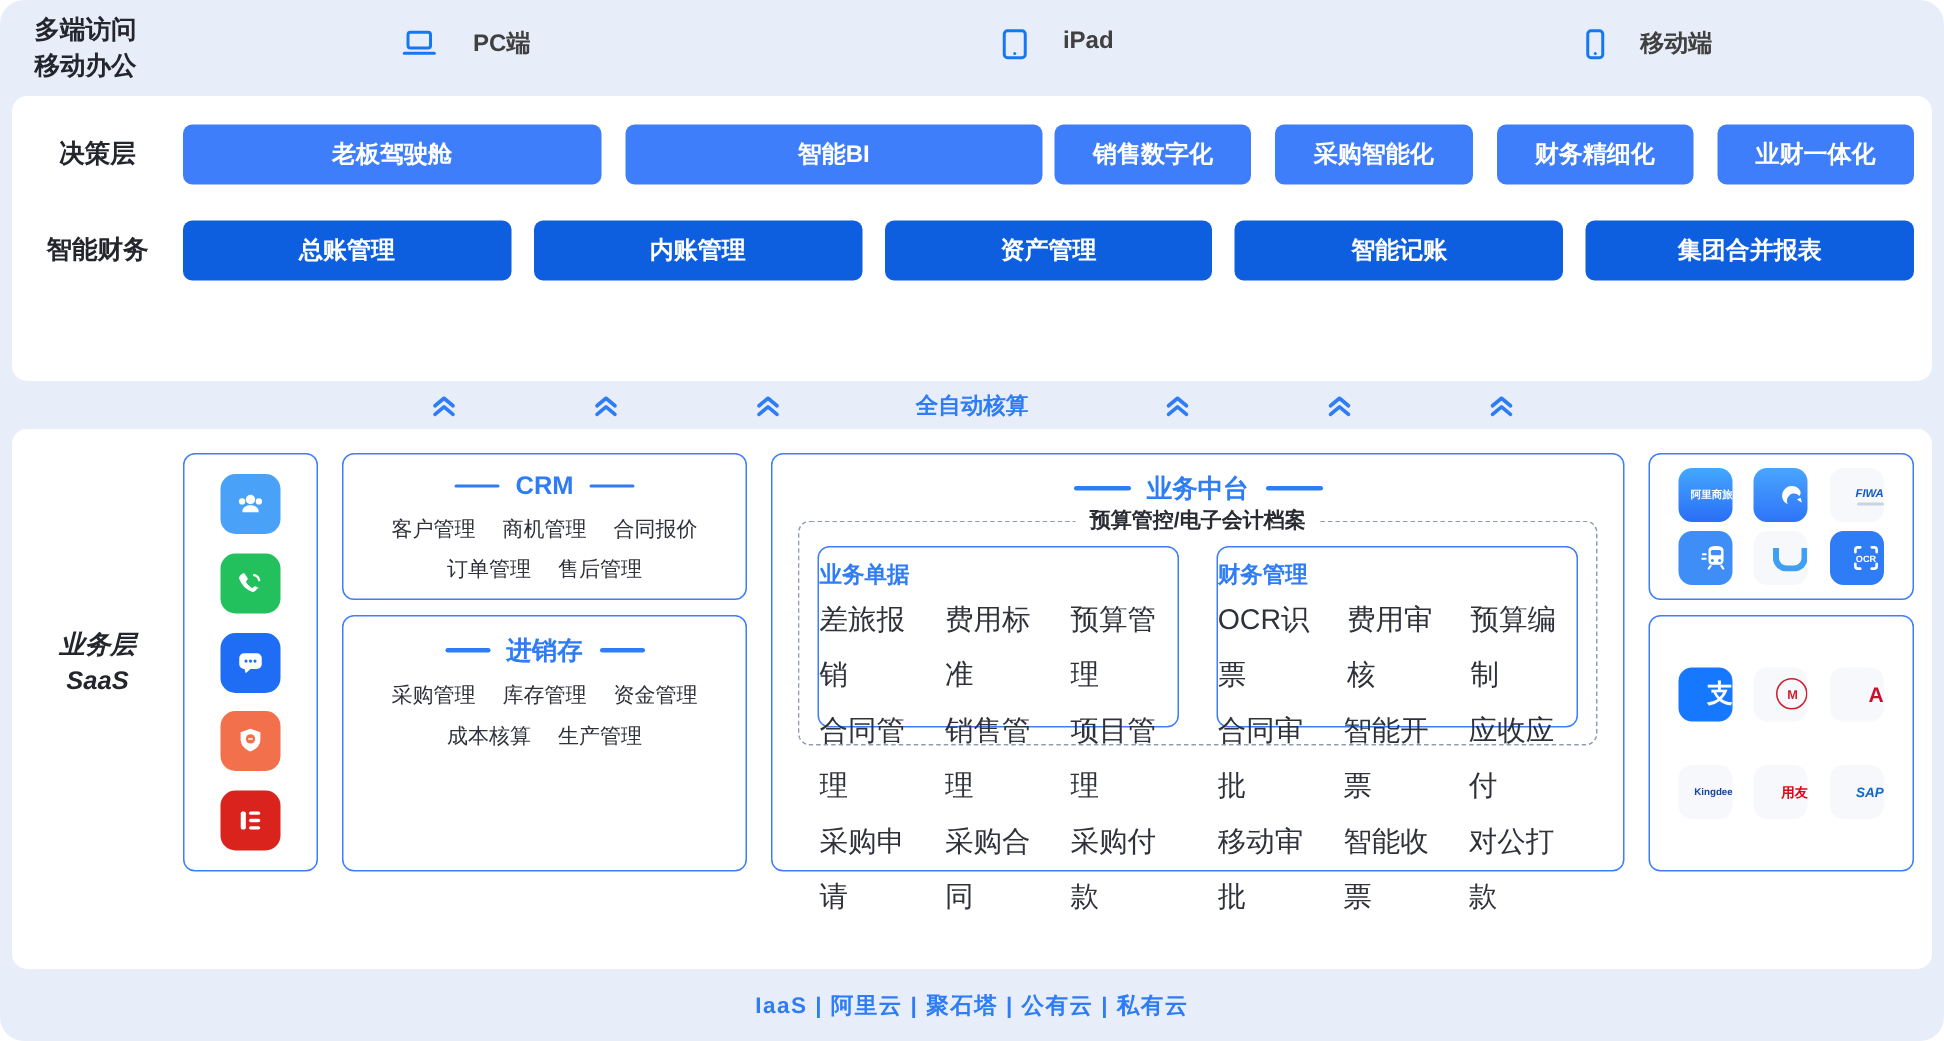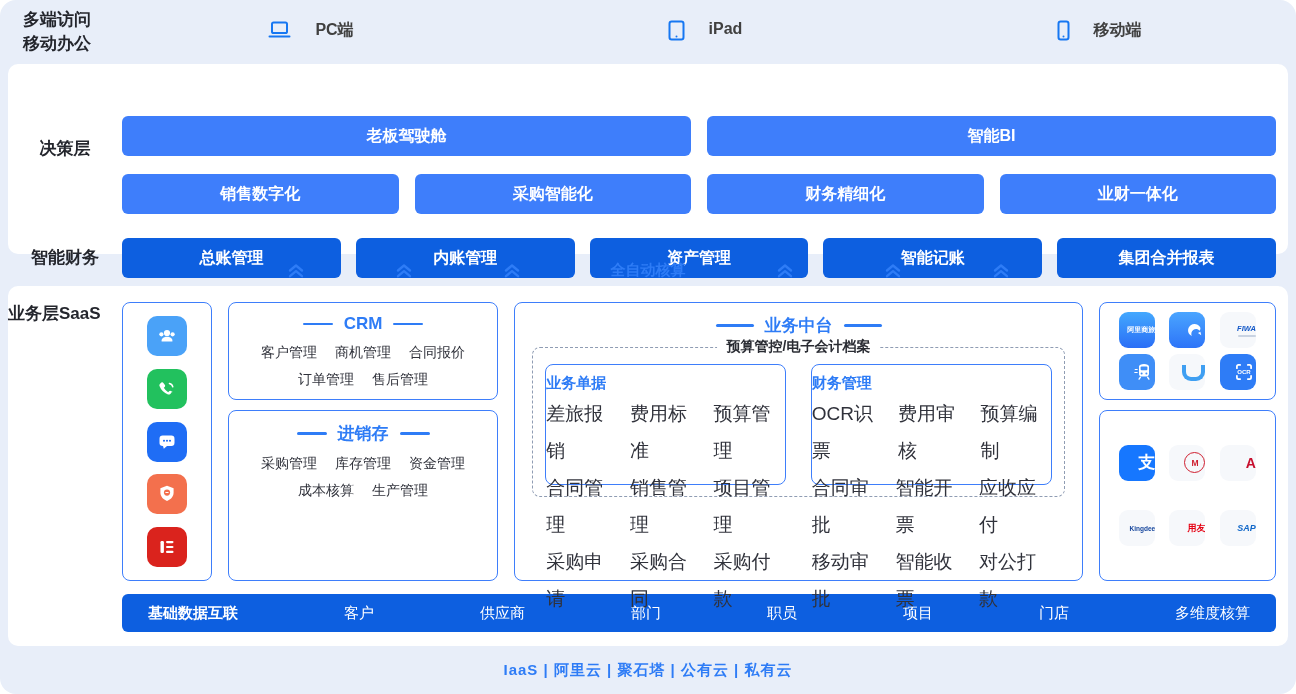--- a/index.html
+++ b/index.html
@@ -18,21 +18,21 @@
   .card{background:#ffffff;border-radius:10px;margin:0 8px;}
 
   
   .band-access{height:64px;flex:none;display:flex;align-items:center;}
   .access-items{flex:1;display:flex;}
   .access-item{flex:1;display:flex;justify-content:center;gap:24px;
                font-size:16px;font-weight:600;color:#404040;}
 
   
   .card1{height:190px;box-sizing:border-box;padding-top:19px;}
-  .stack{flex:1;display:flex;flex-direction:column;gap:18px;margin-top:33px;}
+  .stack{flex:1;display:flex;flex-direction:row;gap:8px;}
 
   
   .band-auto{height:32px;flex:none;display:flex;align-items:center;justify-content:center;gap:90px;}
   .auto-label{color:#2e7cf6;font-weight:700;font-size:15px;white-space:nowrap;}
   .chev{display:flex;}
 
   
   .card2{height:360px;box-sizing:border-box;padding-top:16px;}
   .saas-grid{flex:1;display:flex;gap:16px;height:279px;}
   .obox{border:1.5px solid #3e7efb;border-radius:8px;background:#fff;box-sizing:border-box;}
@@ -199,21 +199,21 @@
     <span class="chev">
         <svg width="18" height="16" viewBox="0 0 18 16" fill="none">
           <path d="M3 8.5 9 3.5l6 5" stroke="#2e7cf6" stroke-width="2.4" stroke-linecap="round" stroke-linejoin="round"></path>
           <path d="M3 14.2 9 9.2l6 5" stroke="#2e7cf6" stroke-width="2.4" stroke-linecap="round" stroke-linejoin="round"></path>
         </svg>
       </span>
   </div>
 
   <div class="card card2">
     <div class="hrow" style="align-items:stretch;">
-      <div class="side-label" style="display:flex;flex-direction:row;">
+      <div class="side-label" style="display:flex;flex-direction:column;justify-content:center;font-style:italic;">
         <div>业务层</div>
         <div>SaaS</div>
       </div>
 
       <div class="saas-grid">
 
         <div class="obox apps-panel">
           <span class="tile t-contacts">
             <svg width="22" height="22" viewBox="0 0 22 22" fill="#fff">
                 <circle cx="11" cy="8" r="3.1"></circle>
@@ -401,33 +401,20 @@
               <span class="lbl-yonyou">用友</span>
             </span>
             <span class="tile-sm t-white">
               <span class="lbl-sap">SAP</span>
             </span>
           </div>
         </div>
       </div>
     </div>
 
-    <div class="hrow" style="margin-top:13px;">
-      <div class="side-label"></div>
-      <div class="data-bar">
-        <span class="first">基础数据互联</span>
-        <span>客户</span>
-        <span>供应商</span>
-        <span>部门</span>
-        <span>职员</span>
-        <span>项目</span>
-        <span>门店</span>
-        <span>多维度核算</span>
-      </div>
-    </div>
 
   </div>
 
   <div class="band-iaas">
     <span>IaaS | 阿里云 | 聚石塔 | 公有云 | 私有云</span>
   </div>
 
 </div>
 
 </body></html>

